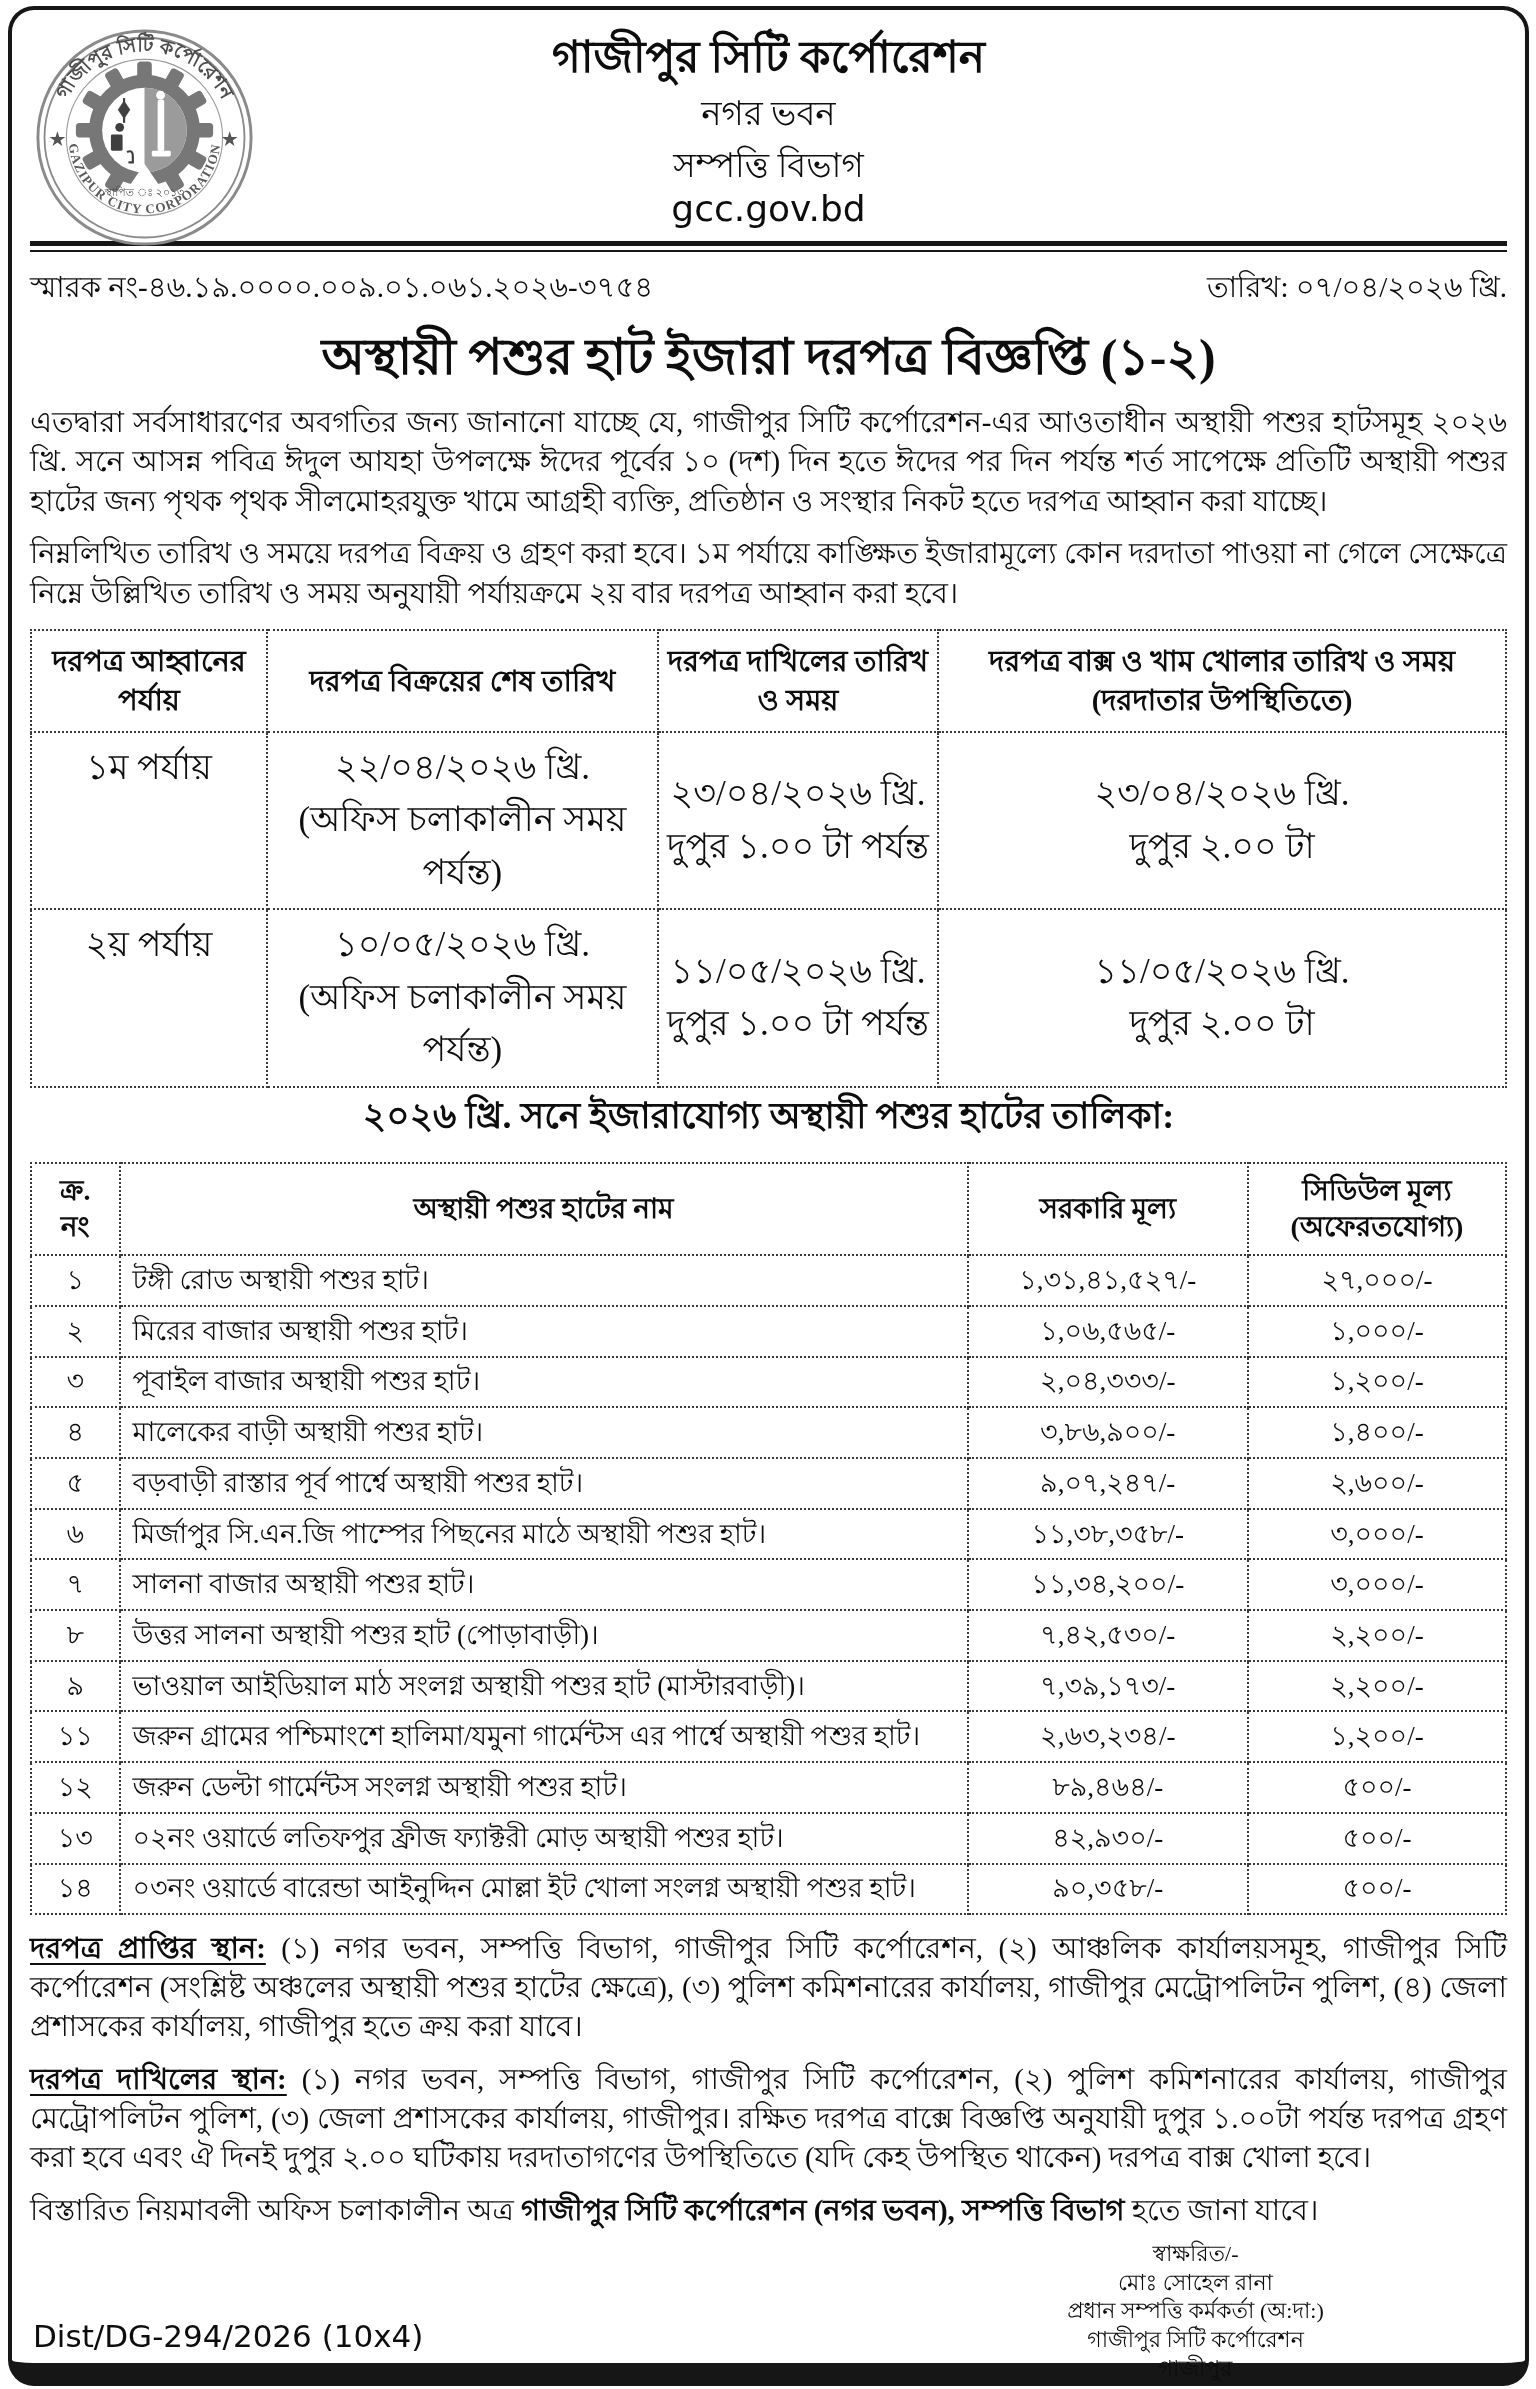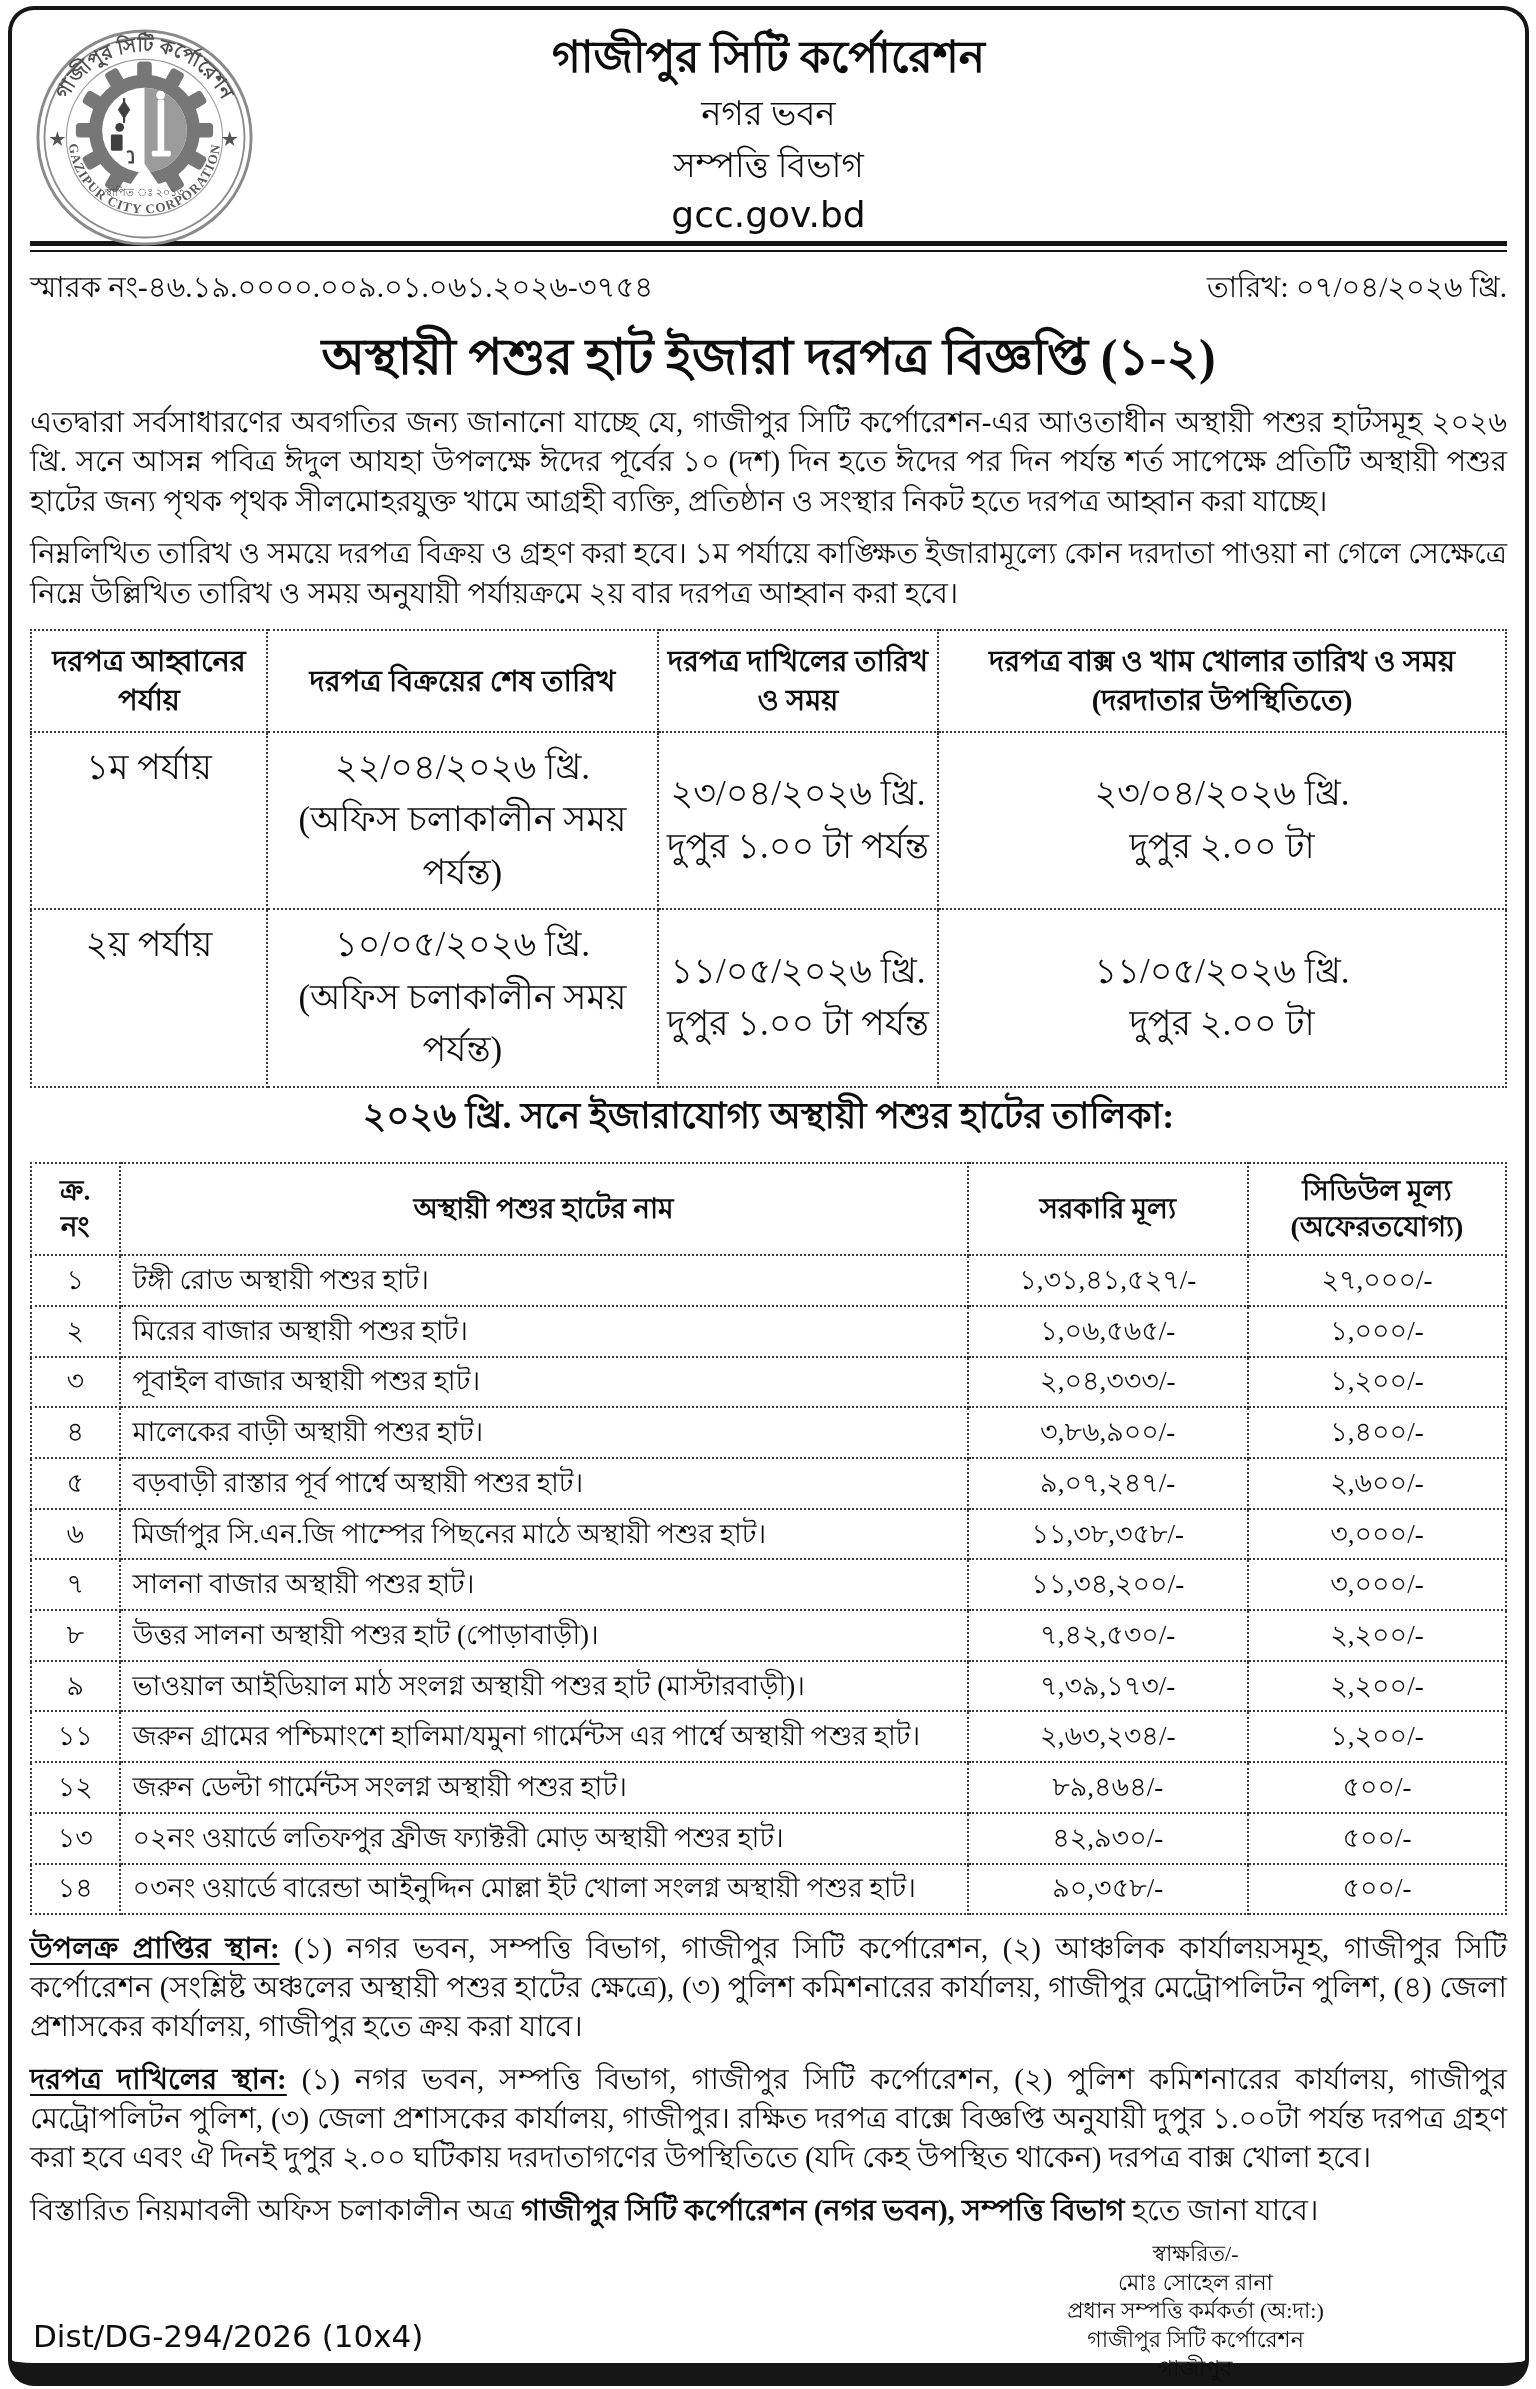--- a/index.html
+++ b/index.html
@@ -21,21 +21,21 @@
   }
   .content {
     position: absolute; left: 30px; right: 30px; top: 26px;
   }
   
   .header { position: relative; min-height: 212px; }
   .logo-wrap { position: absolute; left: 4.6px; top: 1.5px; width: 219px; height: 219px; }
   .header-text { text-align: center; padding-top: 6px; }
   .org-name { font-size: 44px; font-weight: 700; line-height: 1.2; }
   .hsub { font-size: 34px; line-height: 1.3; margin-top: 7.6px; }
-  .website { font-size: 36px; margin-top: 6px; font-family: "DejaVu Sans", "Liberation Sans", sans-serif; }
+  .website { font-size: 36px; font-family: "DejaVu Sans", "Liberation Sans", sans-serif; }
   .rule { height: 10.6px; border-top: 5.3px solid #161616; border-bottom: 2.3px solid #161616; margin-top: 3px; }
   
   .memo-row { display: flex; justify-content: space-between; align-items: center; margin-top: 12px; font-size: 29px; }
   
   .doc-title { margin-top: 12px; text-align: center; font-size: 50px; font-weight: 800; line-height: 1.3; }
   
   .para { margin-top: 13.7px; font-size: 29px; line-height: 1.35; text-align: justify; }
   .b { font-weight: 700; }
   .ul { text-decoration: underline; text-underline-offset: 5.3px; }
   
@@ -289,21 +289,21 @@
         <tr>
           <td>১৪</td>
           <td class="name">০৩নং ওয়ার্ডে বারেন্ডা আইনুদ্দিন মোল্লা ইট খোলা সংলগ্ন অস্থায়ী পশুর হাট।</td>
           <td>৯০,৩৫৮/-</td>
           <td>৫০০/-</td>
         </tr>
       </tbody>
     </table>
 
     <div class="para">
-      <span class="b ul">উপলক্র প্রাপ্তির স্থান:</span><span> (১) নগর ভবন, সম্পত্তি বিভাগ, গাজীপুর সিটি কর্পোরেশন, (২) আঞ্চলিক কার্যালয়সমূহ, গাজীপুর সিটি কর্পোরেশন (সংশ্লিষ্ট অঞ্চলের অস্থায়ী পশুর হাটের ক্ষেত্রে), (৩) পুলিশ কমিশনারের কার্যালয়, গাজীপুর মেট্রোপলিটন পুলিশ, (৪) জেলা প্রশাসকের কার্যালয়, গাজীপুর হতে ক্রয় করা যাবে।</span>
+      <span class="b ul">দরপত্র প্রাপ্তির স্থান:</span><span> (১) নগর ভবন, সম্পত্তি বিভাগ, গাজীপুর সিটি কর্পোরেশন, (২) আঞ্চলিক কার্যালয়সমূহ, গাজীপুর সিটি কর্পোরেশন (সংশ্লিষ্ট অঞ্চলের অস্থায়ী পশুর হাটের ক্ষেত্রে), (৩) পুলিশ কমিশনারের কার্যালয়, গাজীপুর মেট্রোপলিটন পুলিশ, (৪) জেলা প্রশাসকের কার্যালয়, গাজীপুর হতে ক্রয় করা যাবে।</span>
     </div>
     <div class="para">
       <span class="b ul">দরপত্র দাখিলের স্থান:</span><span> (১) নগর ভবন, সম্পত্তি বিভাগ, গাজীপুর সিটি কর্পোরেশন, (২) পুলিশ কমিশনারের কার্যালয়, গাজীপুর মেট্রোপলিটন পুলিশ, (৩) জেলা প্রশাসকের কার্যালয়, গাজীপুর। রক্ষিত দরপত্র বাক্সে বিজ্ঞপ্তি অনুযায়ী দুপুর ১.০০টা পর্যন্ত দরপত্র গ্রহণ করা হবে এবং ঐ দিনই দুপুর ২.০০ ঘটিকায় দরদাতাগণের উপস্থিতিতে (যদি কেহ উপস্থিত থাকেন) দরপত্র বাক্স খোলা হবে।</span>
     </div>
     <div class="para">
       <span>বিস্তারিত নিয়মাবলী অফিস চলাকালীন অত্র </span><span class="b">গাজীপুর সিটি কর্পোরেশন (নগর ভবন), সম্পত্তি বিভাগ</span><span> হতে জানা যাবে।</span>
     </div>
 
     <div class="sig">
       <div>স্বাক্ষরিত/-</div>

